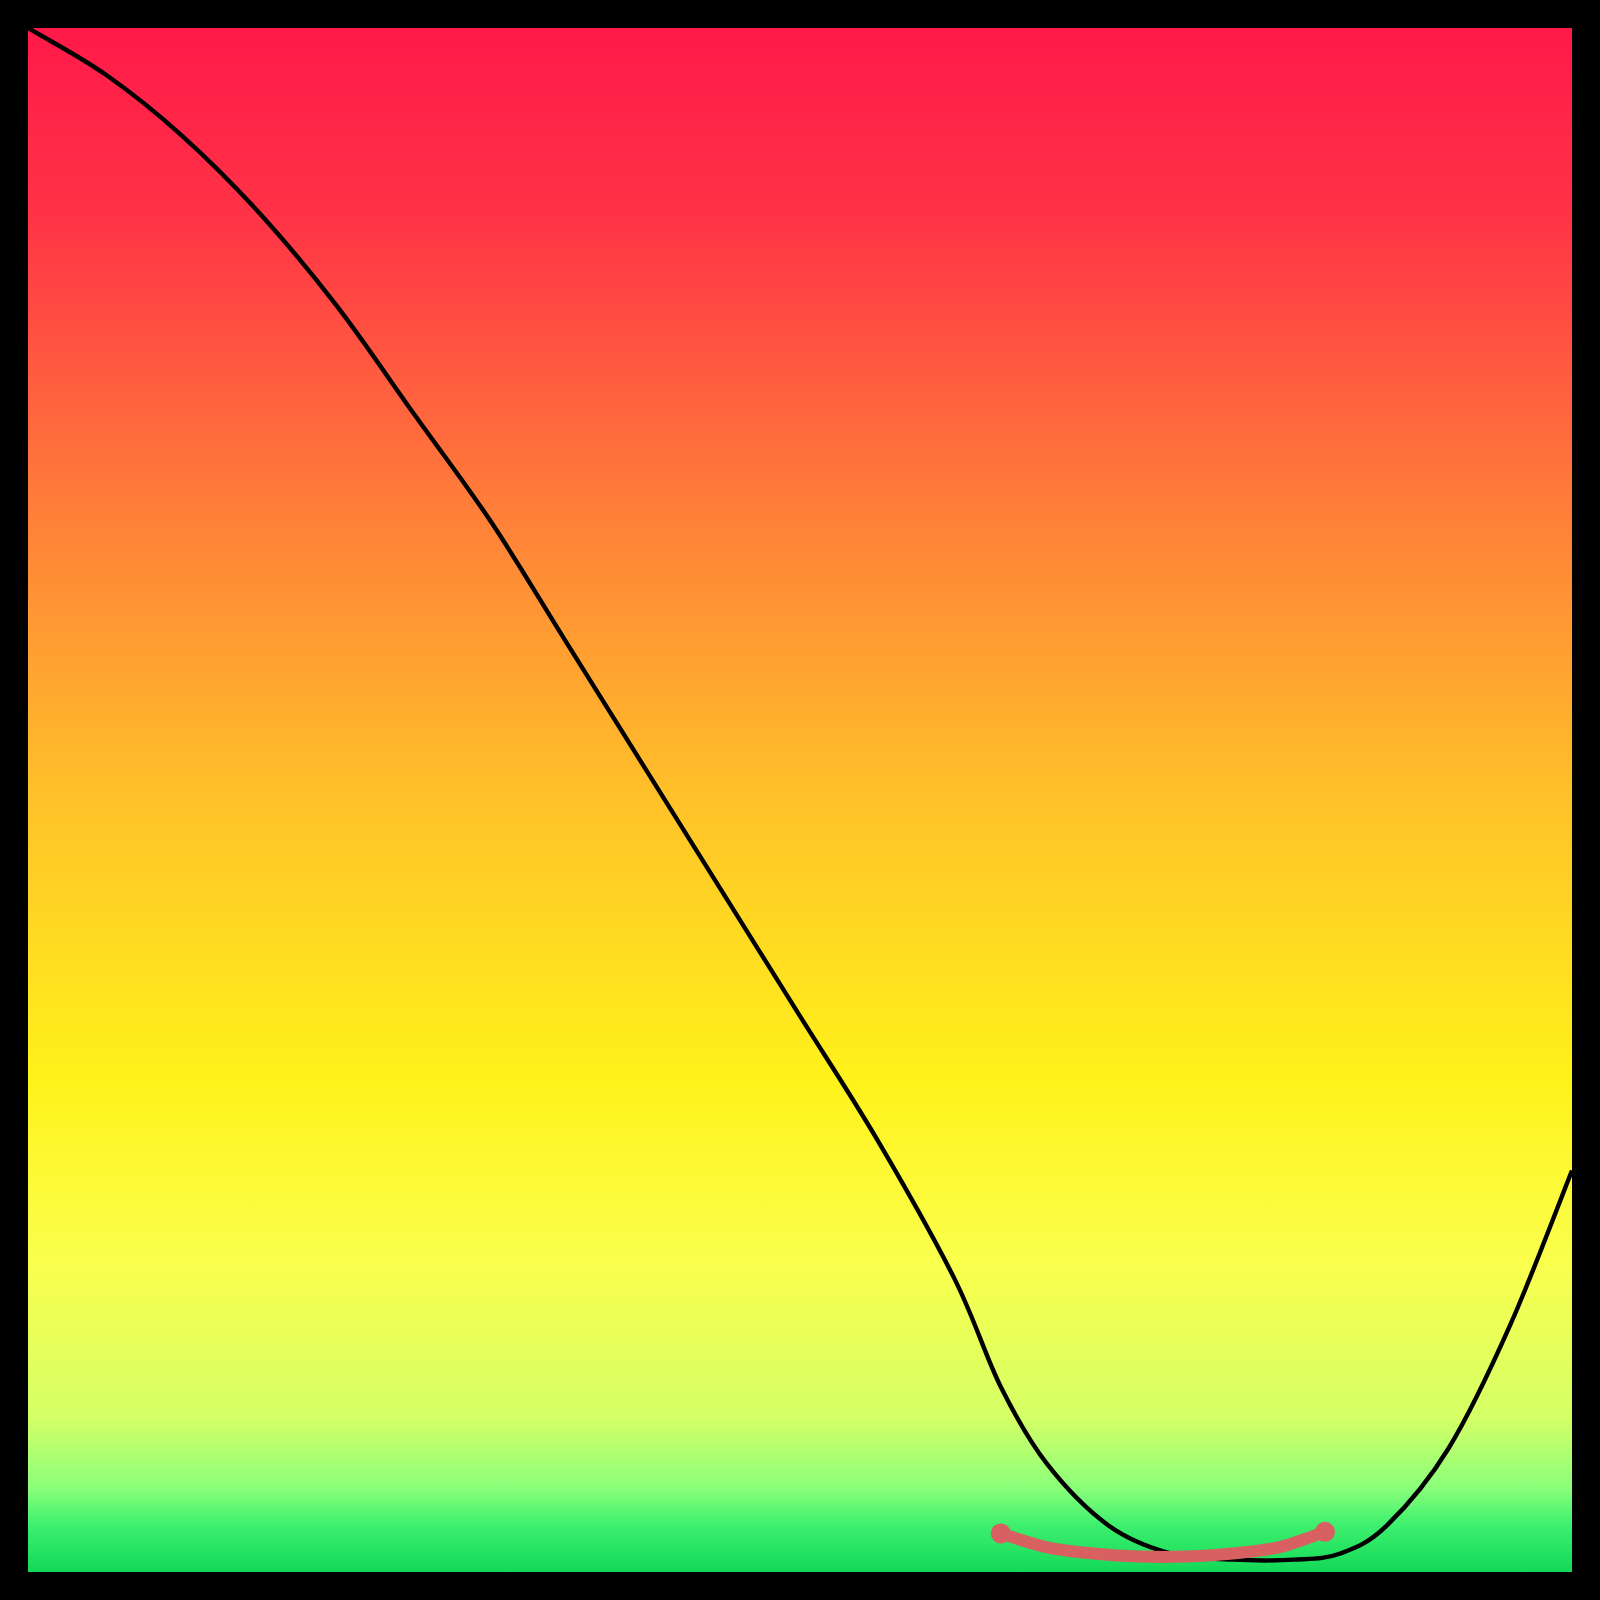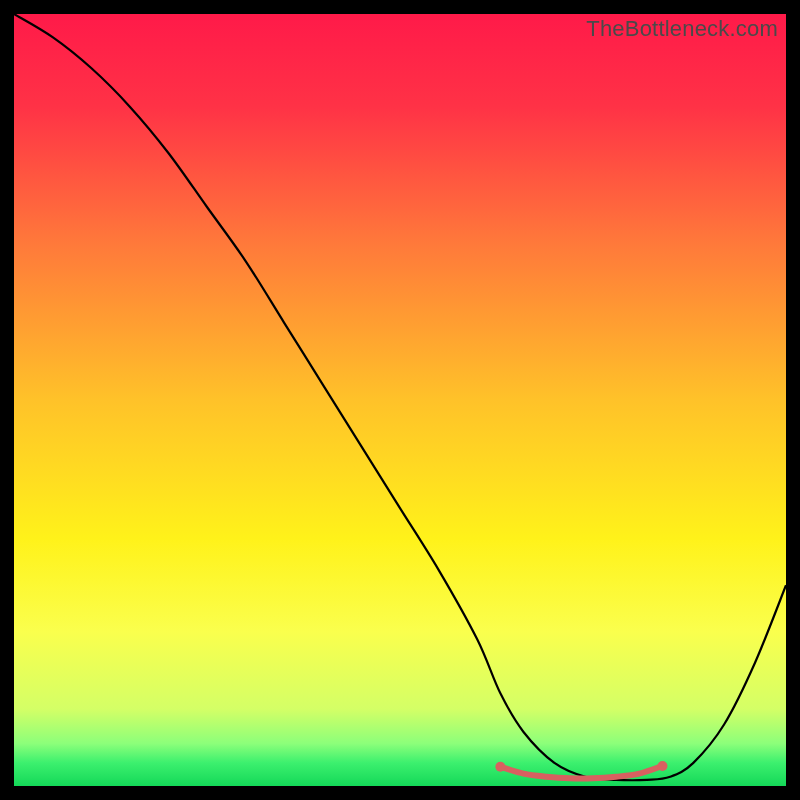--- a/index.html
+++ b/index.html
@@ -44,21 +44,20 @@
     top: 0;
     width: 772px;
     height: 772px;
     z-index: 1;
   }
 </style>
 </head>
 <body>
 
 <div class="frame">
-  <div class="watermark">TheBottleneck.com</div>
 
   <svg class="gradient" viewBox="0 0 772 772" preserveAspectRatio="none">
     <defs>
       <linearGradient id="bg" x1="0" y1="0" x2="0" y2="1">
           <stop offset="0%" stop-color="#ff1a49"></stop>
           <stop offset="12%" stop-color="#ff3246"></stop>
           <stop offset="30%" stop-color="#ff7a3a"></stop>
           <stop offset="50%" stop-color="#ffc229"></stop>
           <stop offset="68%" stop-color="#fff21a"></stop>
           <stop offset="80%" stop-color="#faff4d"></stop>

